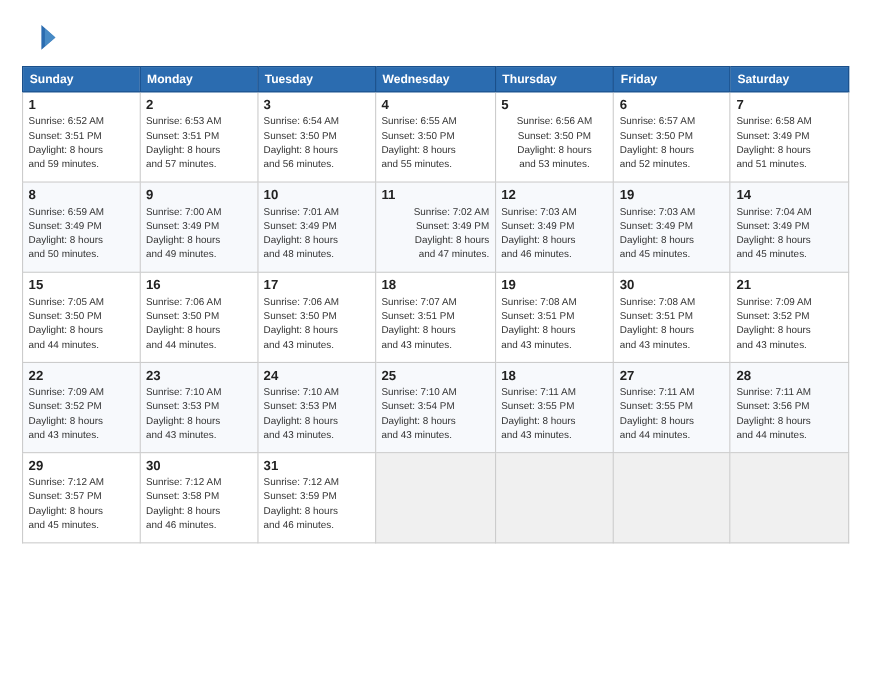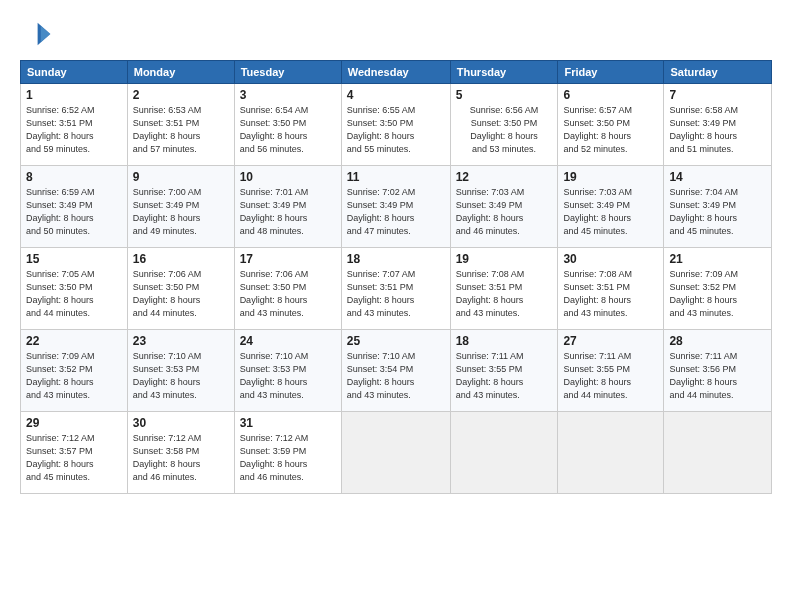--- a/index.html
+++ b/index.html
@@ -193,21 +193,21 @@
           </td>
           <td>
             <span class="day-number">10</span>
             <div class="day-info" style="white-space: pre-line;">Sunrise: 7:01 AM
 Sunset: 3:49 PM
 Daylight: 8 hours
 and 48 minutes.</div>
           </td>
           <td>
             <span class="day-number">11</span>
-            <div class="day-info" style="white-space: pre-line;">Sunrise: 7:02 AM
+            <div class="day-info" style="white-space: pre-line; text-align: right;">Sunrise: 7:02 AM
 Sunset: 3:49 PM
 Daylight: 8 hours
 and 47 minutes.</div>
           </td>
           <td>
             <span class="day-number">12</span>
             <div class="day-info" style="white-space: pre-line;">Sunrise: 7:03 AM
 Sunset: 3:49 PM
 Daylight: 8 hours
 and 46 minutes.</div>

